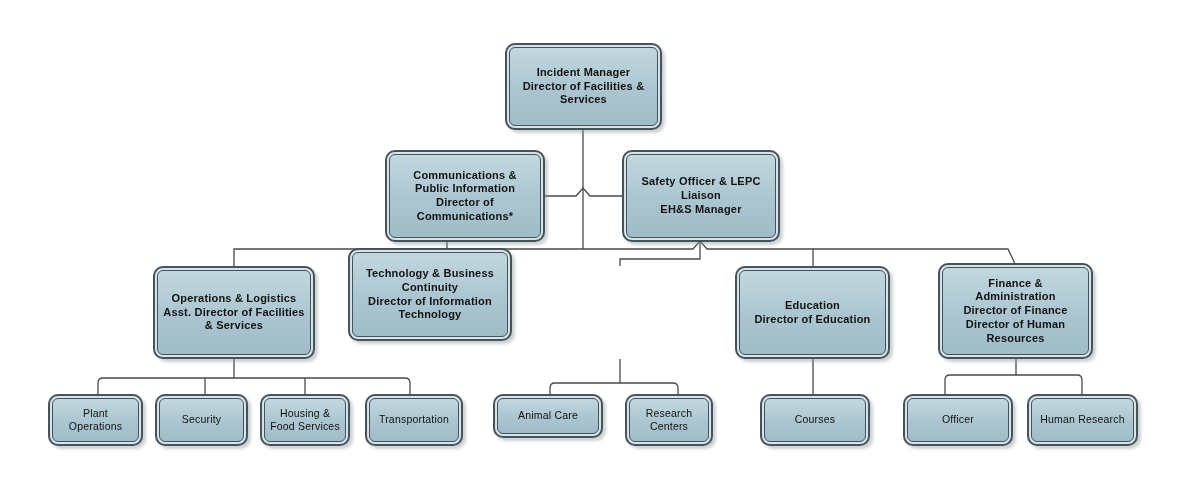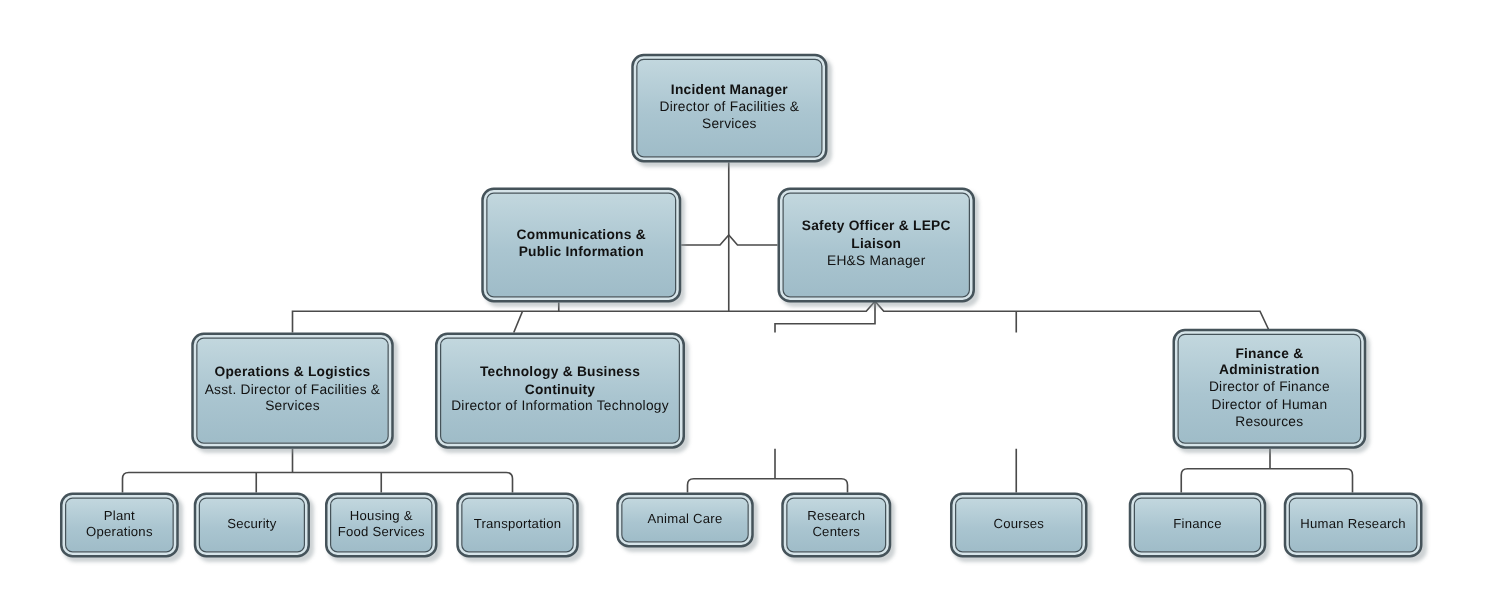--- a/index.html
+++ b/index.html
@@ -28,21 +28,21 @@
     border:1.5px solid var(--node-border,#45535a);
     border-radius:6px;
     background:linear-gradient(180deg,var(--node-fill-top,#c2d7de) 0%,#aac5d0 55%,var(--node-fill-bottom,#9fbcc8) 100%);
     display:flex;flex-direction:column;justify-content:center;align-items:center;
     text-align:center;
     padding:2px 5px;
     color:var(--node-text,#121212);
     letter-spacing:0.2px;
   }
   .t{font-size:11px;font-weight:bold;line-height:1.25;}
-  .s{font-size:11px;font-weight:normal;line-height:1.25;white-space:pre-line;}
+  .s{font-size:11px;font-weight:bold;line-height:1.25;white-space:pre-line;}
   .leaf .t{font-weight:normal;font-size:10.5px;}
 </style>
 </head>
 <body>
 
 <div id="canvas">
 
   <svg id="connectors" width="1198" height="484" viewBox="0 0 1198 484" fill="none" stroke="#4a4a4a" stroke-width="1.3">
     <path d="M583 130 L583 249"></path>
     <path d="M545 196 L576 196 L583 188 L590 196 L622 196"></path>
@@ -65,45 +65,52 @@
   <div class="node" style="left:505px;top:43px;width:157px;height:87px">
     <div class="node-inner">
       <div class="t">Incident Manager</div>
       <div class="s">Director of Facilities &amp; Services</div>
     </div>
   </div>
 
   <div class="node" style="left:385px;top:150px;width:160px;height:92px">
     <div class="node-inner">
       <div class="t">Communications &amp; Public Information</div>
+      <div class="s">Director of Communications*</div>
     </div>
   </div>
 
   <div class="node" style="left:622px;top:150px;width:158px;height:92px">
     <div class="node-inner">
       <div class="t">Safety Officer &amp; LEPC  Liaison</div>
       <div class="s">EH&amp;S Manager</div>
     </div>
   </div>
 
   <div class="node" style="left:153px;top:266px;width:162px;height:93px">
     <div class="node-inner">
       <div class="t">Operations &amp; Logistics</div>
       <div class="s">Asst. Director of Facilities &amp; Services</div>
     </div>
   </div>
 
-  <div class="node" style="left:348px;top:266px;width:200px;height:93px">
+  <div class="node" style="left:348px;top:248px;width:164px;height:93px">
     <div class="node-inner">
       <div class="t">Technology &amp; Business Continuity</div>
       <div class="s">Director of Information Technology</div>
     </div>
   </div>
 
 
+  <div class="node" style="left:735px;top:266px;width:155px;height:93px">
+    <div class="node-inner">
+      <div class="t">Education</div>
+      <div class="s">Director of Education</div>
+    </div>
+  </div>
 
   <div class="node" style="left:938px;top:263px;width:155px;height:96px">
     <div class="node-inner">
       <div class="t">Finance &amp; Administration</div>
       <div class="s">Director of Finance
 Director of Human Resources</div>
     </div>
   </div>
 
   <div class="node leaf" style="left:48px;top:394px;width:95px;height:52px">
@@ -143,21 +150,21 @@
   </div>
 
   <div class="node leaf" style="left:760px;top:394px;width:110px;height:52px">
     <div class="node-inner">
       <div class="t">Courses</div>
     </div>
   </div>
 
   <div class="node leaf" style="left:903px;top:394px;width:110px;height:52px">
     <div class="node-inner">
-      <div class="t">Finance</div>
+      <div class="t">Officer</div>
     </div>
   </div>
 
   <div class="node leaf" style="left:1027px;top:394px;width:111px;height:52px">
     <div class="node-inner">
       <div class="t">Human Research</div>
     </div>
   </div>
 
 </div>

